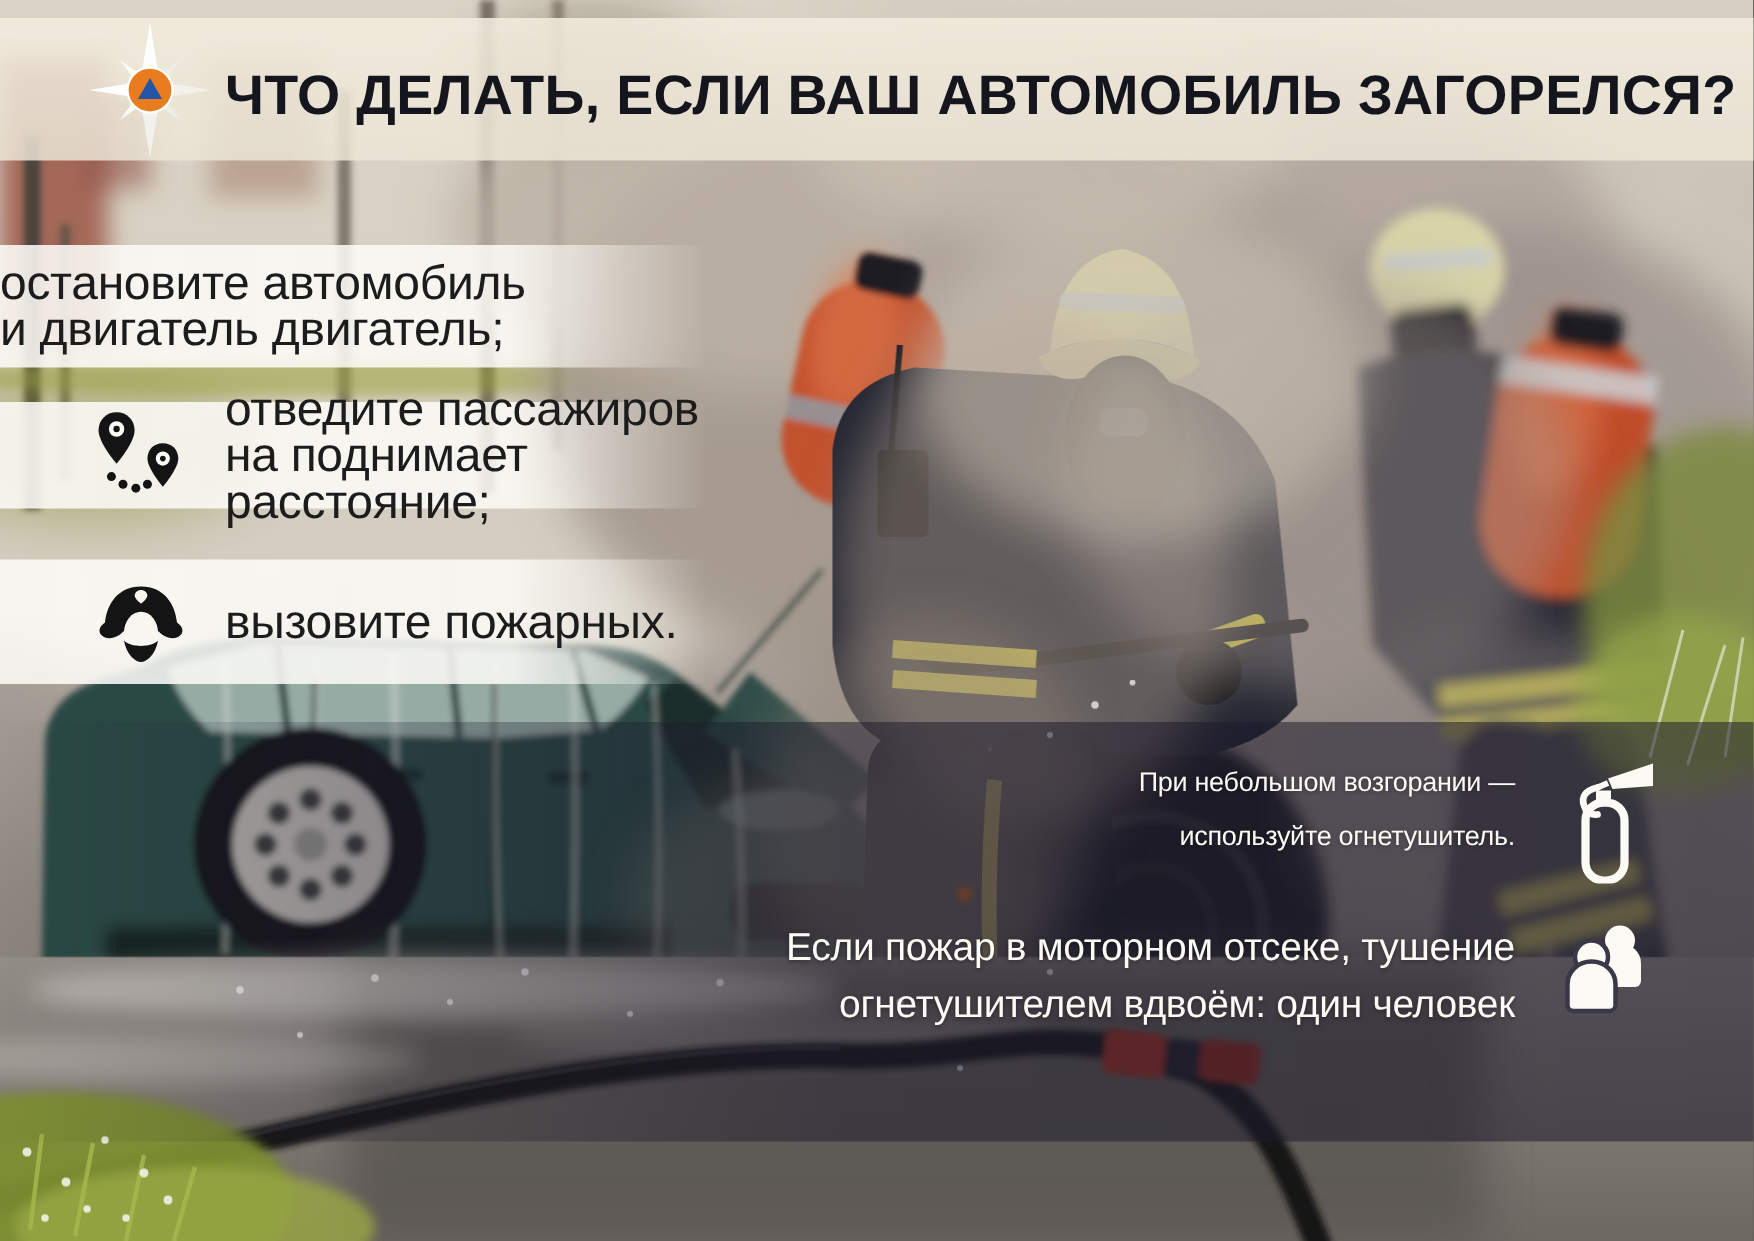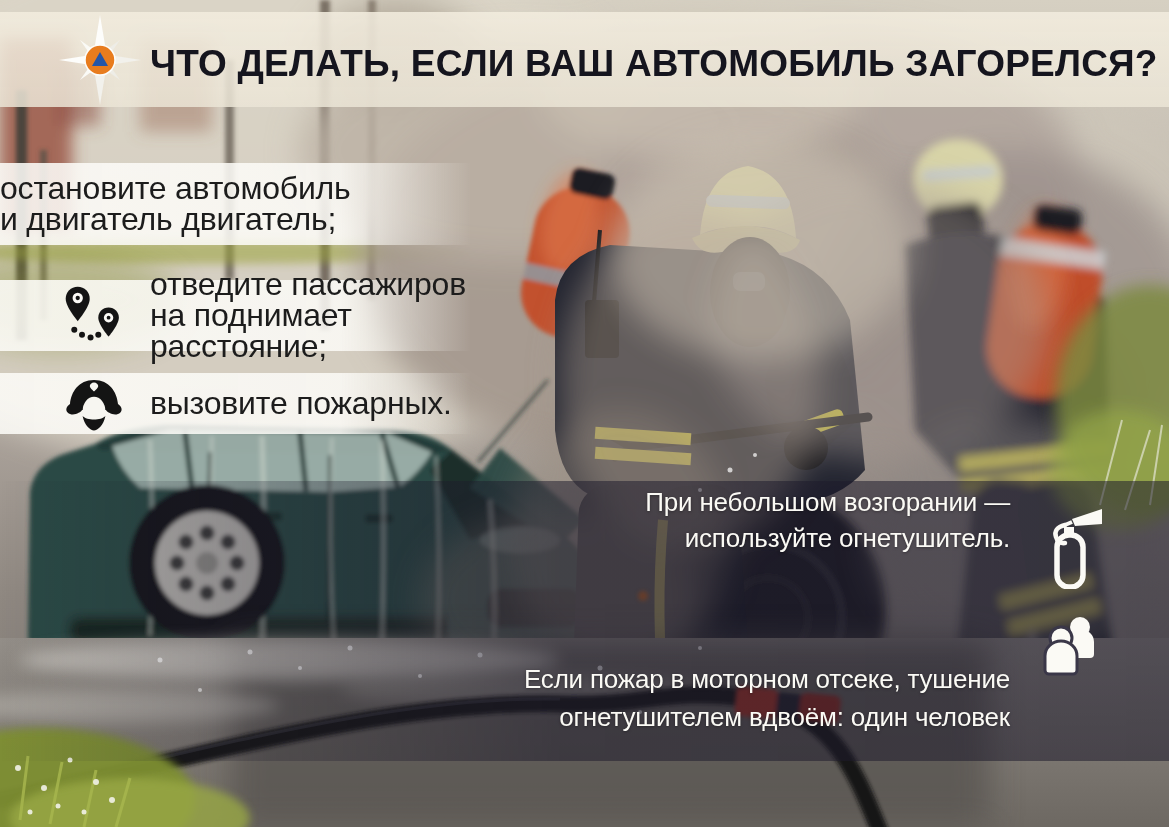--- a/index.html
+++ b/index.html
@@ -16,31 +16,31 @@
   .band{position:absolute;left:0;top:12px;width:1169px;height:95px;z-index:2;
         background:linear-gradient(180deg,rgba(242,236,222,0.88),rgba(235,229,214,0.85));text-decoration:underline;}
   .emblem{position:absolute;left:54px;top:2px;}
   .title{position:absolute;left:150px;top:30px;margin:0;font-size:37px;line-height:44px;
          font-weight:bold;color:#15151e;letter-spacing:.2px;white-space:nowrap;}
 
   
   .bar{position:absolute;left:0;width:472px;z-index:2;display:flex;align-items:center;
        background:linear-gradient(90deg,rgba(252,251,247,0.88) 0%,rgba(252,251,247,0.86) 72%,rgba(252,251,247,0) 100%);}
   .bar1{top:163px;height:82px}
-  .bar2{top:280px;height:71px}
-  .bar3{top:373px;height:61px}
+  .bar2{top:268px;height:71px}
+  .bar3{top:373px;height:83px}
   .step-icon{width:68px;height:68px;margin-left:60px;margin-right:22px;flex:0 0 auto;
              display:flex;align-items:center;justify-content:center;}
   .step-text{margin:0;font-size:32px;line-height:31px;color:#1c1c1c;letter-spacing:-.2px;}
 
   
   .tip{position:absolute;right:159px;z-index:2;text-align:right;color:#fbfaf5;
        letter-spacing:-.2px;text-shadow:0 1px 3px rgba(0,0,0,.35);}
-  .tip1{top:484px;font-size:26px;line-height:36px;}
-  .tip2{top:612px;font-size:26px;line-height:38px;margin-top:48px;}
+  .tip1{top:503px;font-size:18px;line-height:36px;}
+  .tip2{top:612px;font-size:26px;line-height:38px;}
   .tip-icon{position:absolute;z-index:2;}
   .icon-ext{left:1042px;top:507px;}
   .icon-people{left:1042px;top:616px;}
 </style>
 </head>
 <body>
 
 <div class="stage">
 
   <svg class="photo" width="1169" height="827" viewBox="0 0 1169 827">

